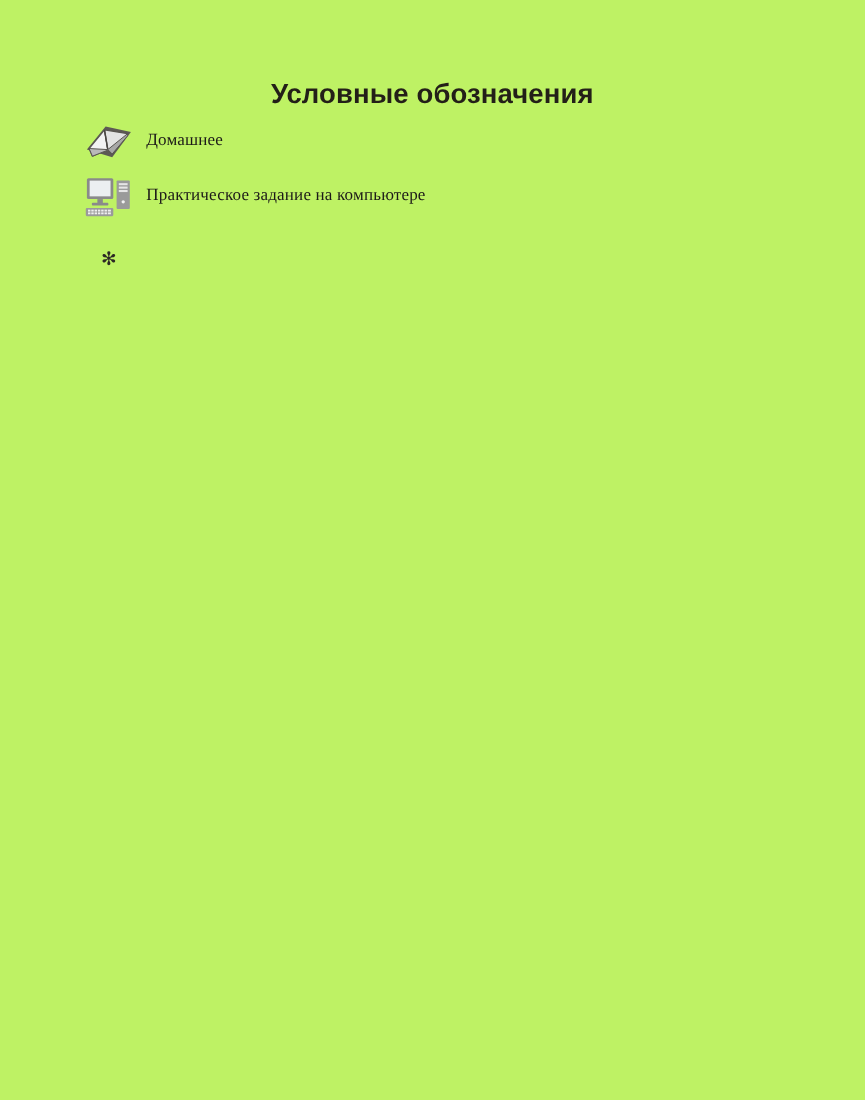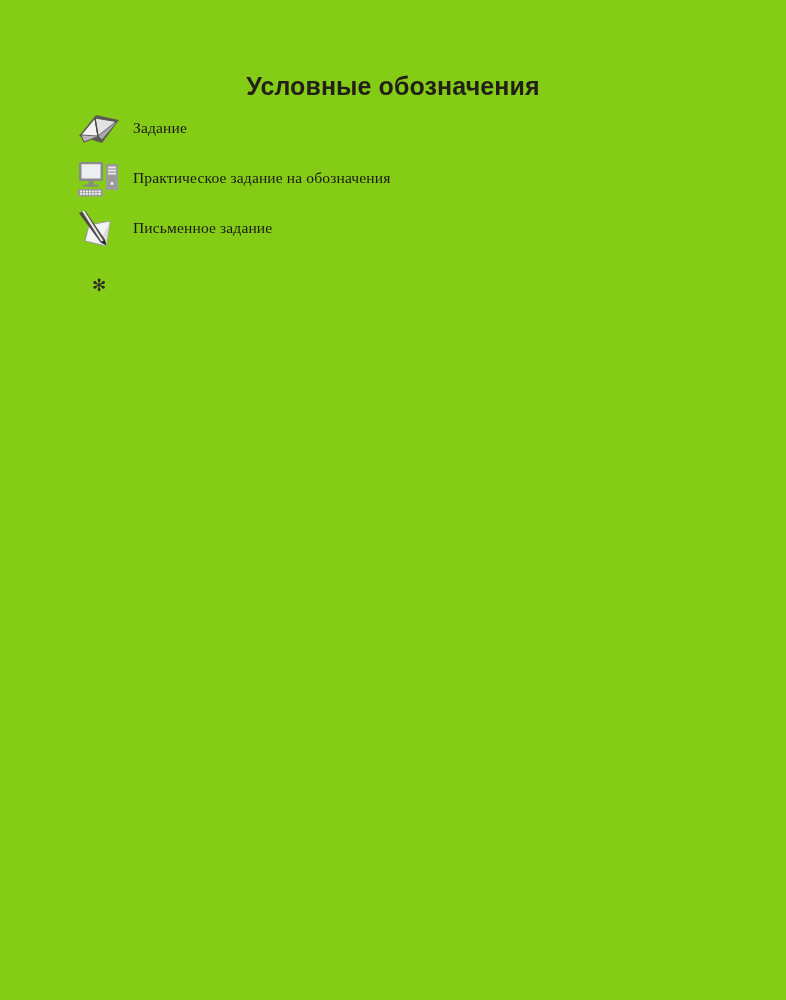--- a/index.html
+++ b/index.html
@@ -12,21 +12,21 @@
     height: 1000px;
     position: relative;
     font-family: "Liberation Serif", "DejaVu Serif", serif;
     color: #1a1a1a;
     overflow: hidden;
   }
 
   .page {
     position: absolute;
     inset: 0;
-    background: #84cc16;
+    background: #bef264;
     padding-left: 21px;
   }
 
   
   .page-title {
     position: absolute;
     top: 56px;
     left: 0;
     width: 786px;
     text-align: center;
@@ -123,21 +123,21 @@
 
           <path d="M22 28 L19 10 L40 13.5 L26 32 Z" fill="#e3e3e3" stroke="#585550" stroke-width="1.1" stroke-linejoin="round"></path>
 
           <path d="M19 10 L22 28" stroke="#4a4744" stroke-width="1.3" fill="none"></path>
 
           <path d="M5 27 L8 34 L22 28.5 L22 28 Z" fill="#b9b9b9" stroke="#585550" stroke-width="0.9" stroke-linejoin="round"></path>
 
           <path d="M22 28 L26 32 L40 15.5 L40 13.5 Z" fill="#a8a8a8" stroke="#585550" stroke-width="0.9" stroke-linejoin="round"></path>
         </svg>
       </span>
-      <span class="legend-label">Задание</span>
+      <span class="legend-label">Домашнее</span>
     </div>
 
     <div class="legend-row">
       <span class="legend-icon">
         <svg viewBox="0 0 46 42" xmlns="http://www.w3.org/2000/svg">
 
           <rect x="3" y="4" width="24" height="19" rx="1.5" fill="#8a8a8a"></rect>
           <rect x="5.5" y="6.2" width="19" height="14.3" fill="#eceff1"></rect>
 
           <rect x="12.5" y="23" width="5" height="3.6" fill="#8a8a8a"></rect>
@@ -162,40 +162,23 @@
             <rect x="22" y="35.1" width="2.8" height="1.7"></rect>
           </g>
 
           <rect x="30" y="6" width="12" height="26" rx="1" fill="#9a9a9a"></rect>
           <rect x="32" y="8.5" width="8" height="1.9" fill="#e6e6e6"></rect>
           <rect x="32" y="11.6" width="8" height="1.9" fill="#e6e6e6"></rect>
           <rect x="32" y="14.7" width="8" height="1.9" fill="#e6e6e6"></rect>
           <circle cx="36" cy="25.5" r="1.5" fill="#f2f2f2"></circle>
         </svg>
       </span>
-      <span class="legend-label">Практическое задание на обозначения</span>
+      <span class="legend-label">Практическое задание на компьютере</span>
     </div>
 
-    <div class="legend-row">
-      <span class="legend-icon">
-        <svg viewBox="0 0 46 42" xmlns="http://www.w3.org/2000/svg">
-
-          <path d="M13 17 L34 13 L30 38 L9 33 Z" fill="#f4f4f4" stroke="#9a9a9a" stroke-width="1" stroke-linejoin="round"></path>
-
-          <path d="M30 38 L34 13 L24 33 Z" fill="#dddddd"></path>
-
-          <path d="M3 5 L9 2.5 L29 31.5 L24.5 34.5 Z" fill="#4a4744"></path>
-
-          <path d="M6.2 3.6 L8.4 2.7 L27.2 32.4 L25.4 33.6 Z" fill="#e8e8e8"></path>
-
-          <path d="M24.5 34.5 L29 31.5 L30.5 37.5 Z" fill="#2a2826"></path>
-        </svg>
-      </span>
-      <span class="legend-label">Письменное задание</span>
-    </div>
 
 
     <div class="legend-row gap-before">
       <span class="legend-asterisk">
         <span>✻</span>
       </span>
     </div>
 
 
   </div>

